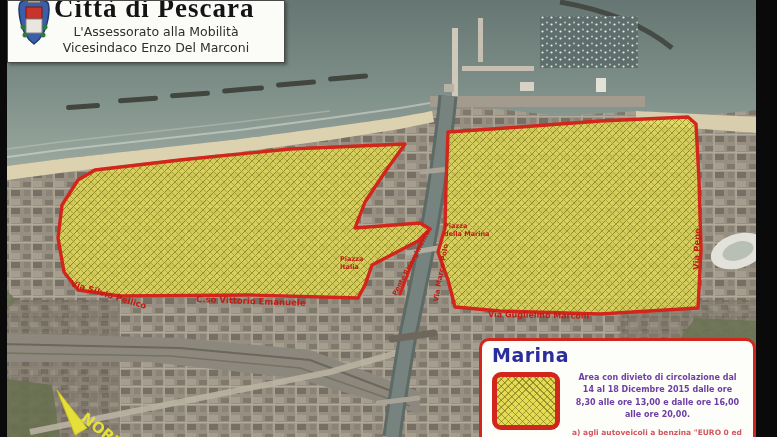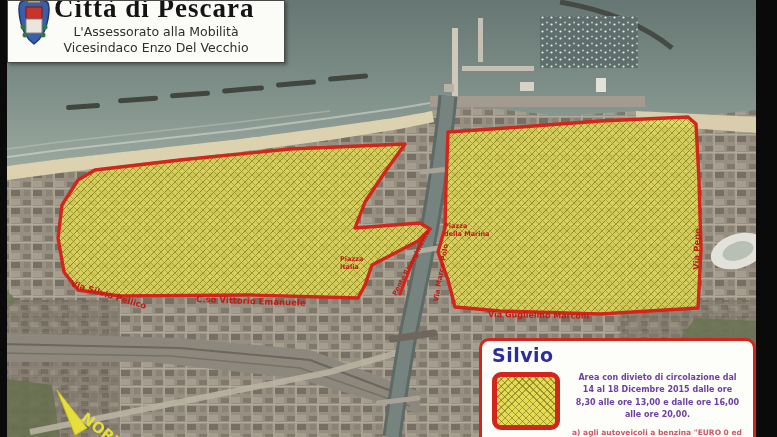--- a/index.html
+++ b/index.html
@@ -203,26 +203,26 @@
     <rect x="10" y="22" width="16" height="14" fill="#e8e6df" stroke="#888" stroke-width="1"></rect>
     <path d="M12,4 L24,4" stroke="#caa43a" stroke-width="3"></path>
     <circle cx="7" cy="30" r="2.5" fill="#2f7a3a"></circle>
     <circle cx="29" cy="30" r="2.5" fill="#2f7a3a"></circle>
     <circle cx="9" cy="38" r="2.5" fill="#2f7a3a"></circle>
     <circle cx="27" cy="38" r="2.5" fill="#2f7a3a"></circle>
   </svg>
   <div class="header-title">Città di Pescara</div>
   <div class="header-sub">
     <div>L'Assessorato alla Mobilità</div>
-    <div>Vicesindaco Enzo Del Vecchio</div>
+    <div>Vicesindaco Enzo Del Marconi</div>
   </div>
 </div>
 
 <div class="legend-box">
-  <p class="legend-title">Silvio</p>
+  <p class="legend-title">Marina</p>
   <div class="legend-row">
     <div class="legend-swatch"></div>
     <div class="legend-text">
       <p class="legend-desc">Area con divieto di circolazione dal 14 al 18 Dicembre 2015 dalle ore 8,30 alle ore 13,00 e dalle ore 16,00 alle ore 20,00.</p>
       <p class="legend-item">a) agli autoveicoli a benzina "EURO 0 ed EURO 1"</p>
 
     </div>
   </div>
 </div>
 

